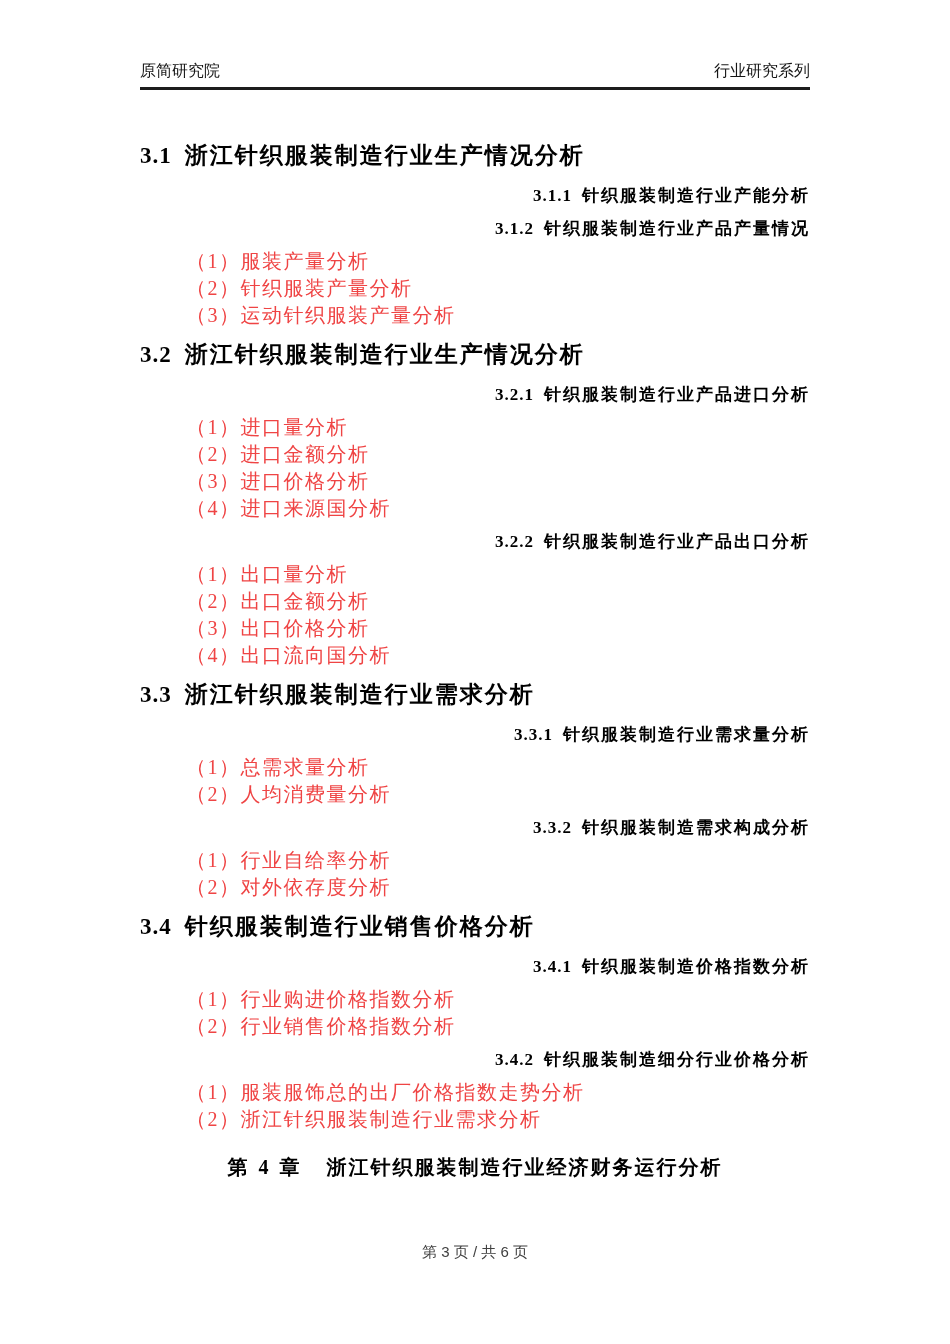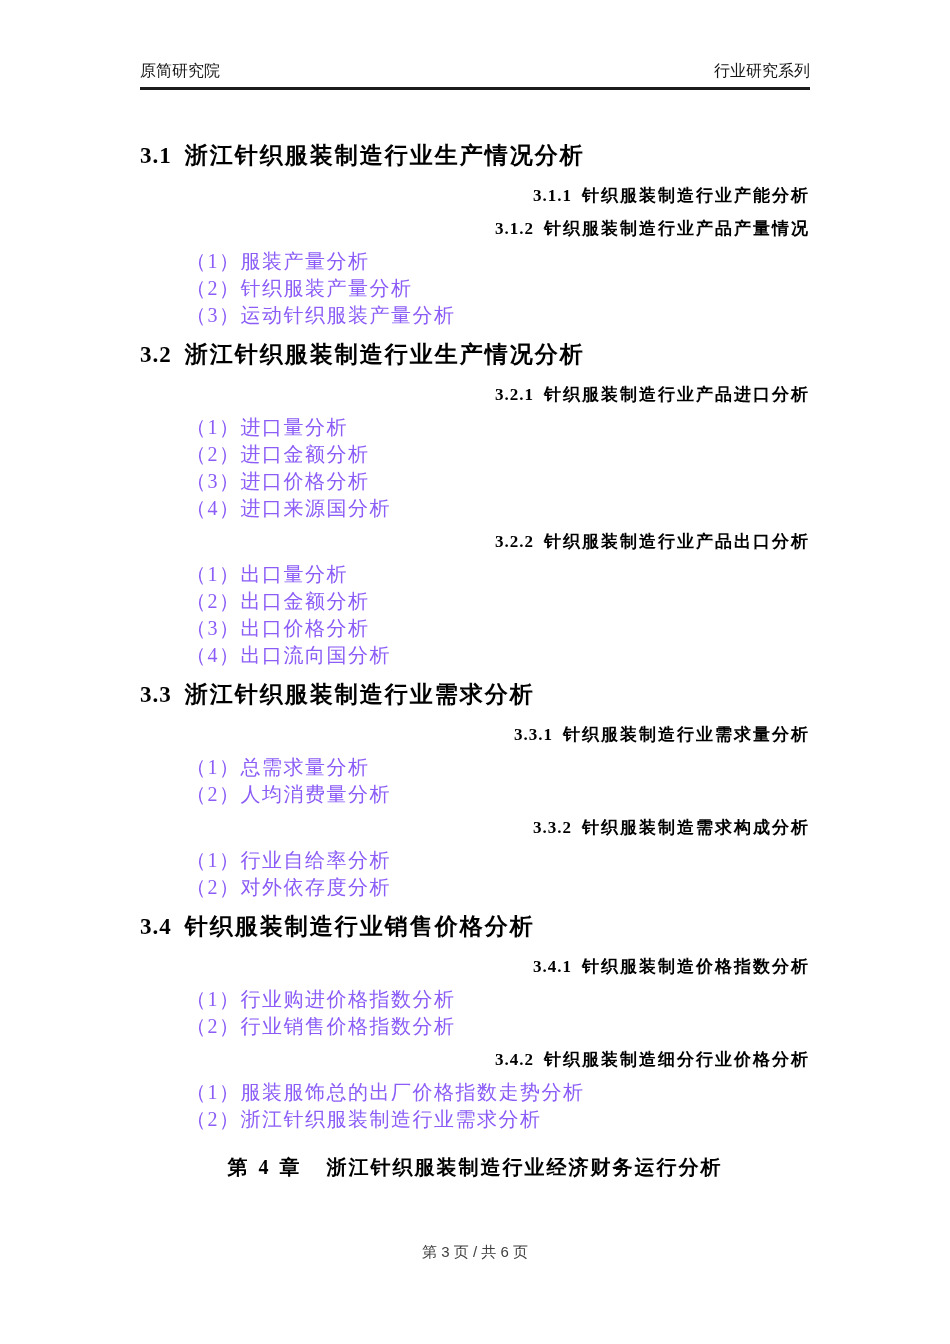--- a/index.html
+++ b/index.html
@@ -30,21 +30,21 @@
     margin:12px 0; letter-spacing:2px;
   }
   .toc-s .num { letter-spacing:1px; margin-right:13px; }
   .toc-ss {
     font-size:17px; font-weight:700; line-height:27px;
     margin:6px 0 6px 52px; letter-spacing:2px;text-align:right;
   }
   .toc-ss .num { letter-spacing:1px; margin-right:10px; }
   .toc-item {
     font-size:20px; font-weight:400; line-height:27px;
-    margin:0 0 0 46px; letter-spacing:1.5px; color:#8b5cf6;
+    margin:0 0 0 46px; letter-spacing:1.5px; color:#ef4444;
   }
   .toc-item .num { margin-right:0; }
   .toc .toc-s:first-child { margin-top:52px; }
 
   
   .chapter-heading {
     margin-top:16px;
     font-size:20px; font-weight:700; line-height:36px;
     text-align:center; letter-spacing:2px;
   }

